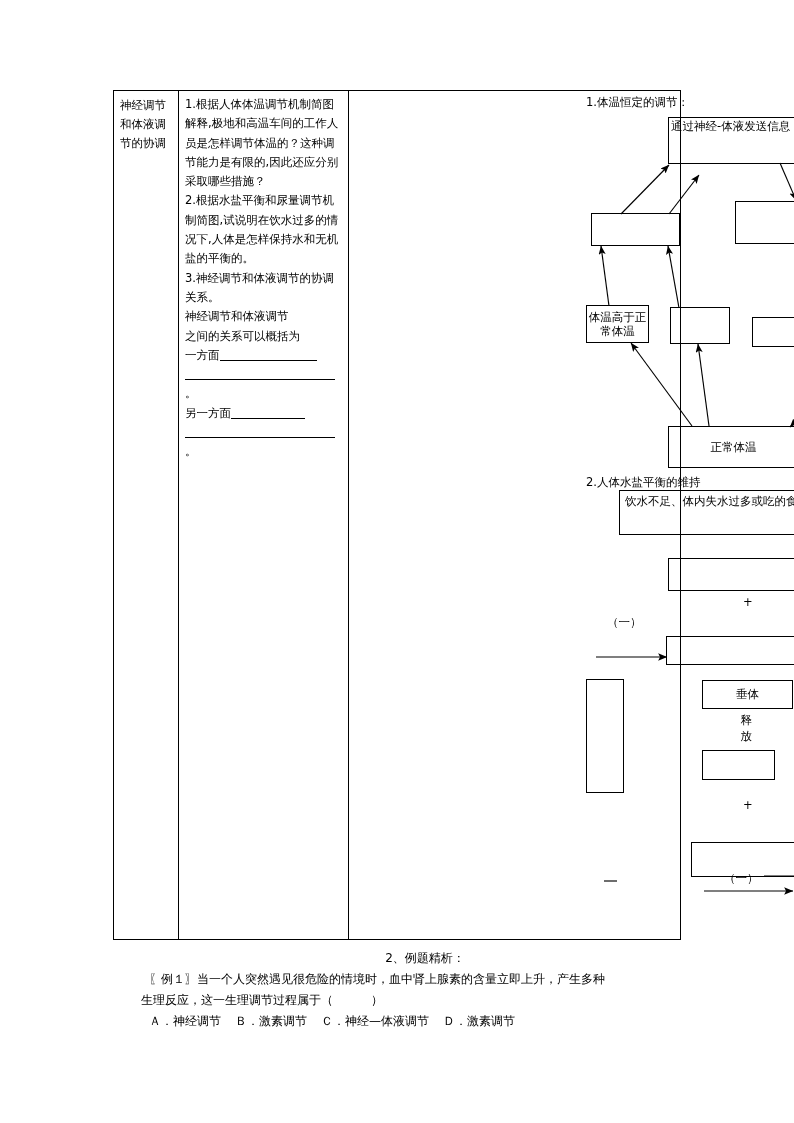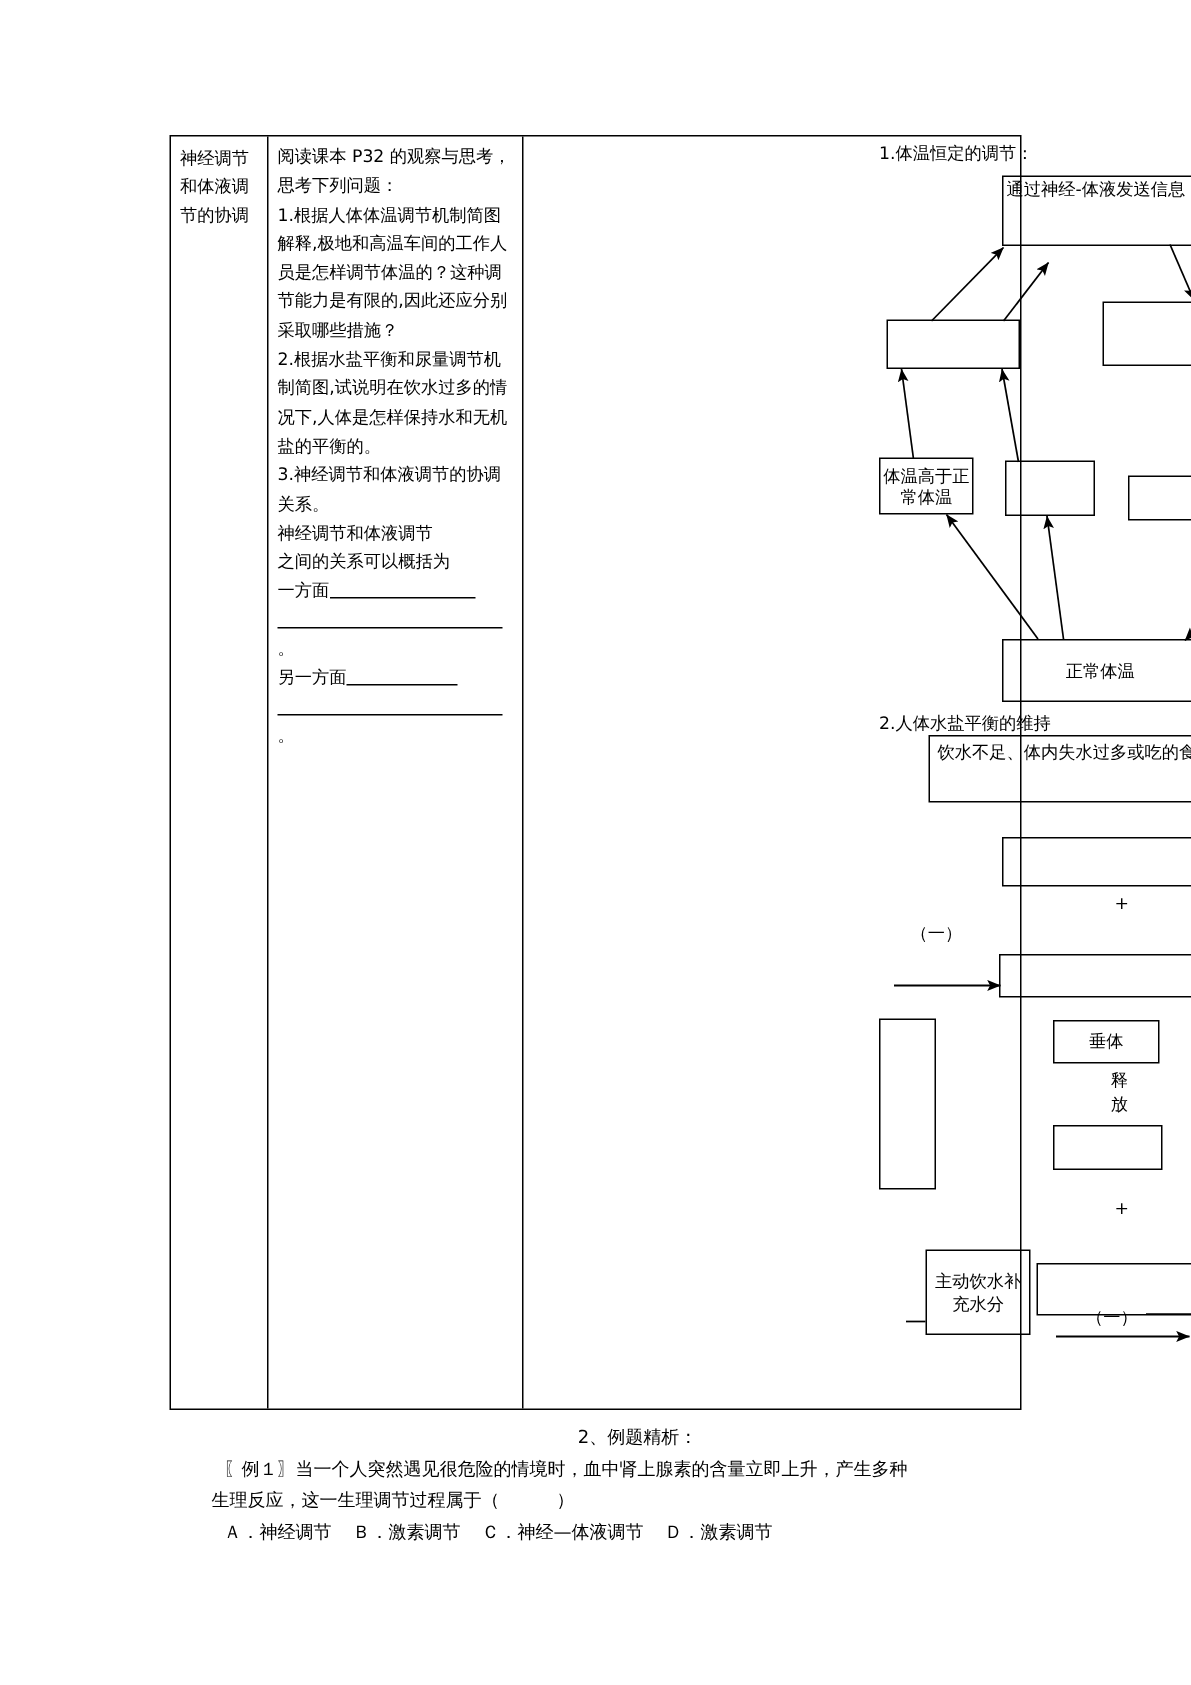--- a/index.html
+++ b/index.html
@@ -159,21 +159,20 @@
 
   <div class="tbl">
     <div class="col-div d1"></div>
     <div class="col-div d2"></div>
 
     <div class="cell cell-a">
       <div class="zh">神经调节和体液调节的协调</div>
     </div>
 
     <div class="cell cell-b">
-      <div class="zh">阅读课本 P32 的观察与思考，思考下列问题：</div>
       <div class="zh">1.根据人体体温调节机制简图解释,极地和高温车间的工作人员是怎样调节体温的？这种调节能力是有限的,因此还应分别采取哪些措施？</div>
       <div class="zh">2.根据水盐平衡和尿量调节机制简图,试说明在饮水过多的情况下,人体是怎样保持水和无机盐的平衡的。</div>
       <div class="zh">3.神经调节和体液调节的协调关系。</div>
       <div class="zh">神经调节和体液调节</div>
       <div class="zh">之间的关系可以概括为</div>
       <div class="zh"><span>一方面</span><span class="blank-line" style="width:97px"></span></div>
       <div class="zh"><span class="blank-line" style="width:150px"></span><span>。</span></div>
       <div class="zh"><span>另一方面</span><span class="blank-line" style="width:74px"></span></div>
       <div class="zh"><span class="blank-line" style="width:150px"></span><span>。</span></div>
     </div>
@@ -246,29 +245,28 @@
         <div class="box" style="left:84px; top:467px; width:155px; height:33px;"></div>
 
         <div class="lbl" style="left:159px; top:504px;">+</div>
 
         <div class="lbl" style="left:23px; top:524px;">（一）</div>
 
         <div class="box" style="left:82px; top:545px; width:167px; height:29px;"></div>
 
         <div class="box" style="left:2px; top:588px; width:38px; height:114px;"></div>
 
-        <div class="box" style="left:118px; top:589px; width:71px; height:29px;">垂体</div>
+        <div class="box" style="left:118px; top:589px; width:91px; height:29px;">垂体</div>
 
         <div class="lbl vert" style="left:155px; top:621px;">释放</div>
 
         <div class="box" style="left:118px; top:659px; width:73px; height:30px;"></div>
 
         <div class="lbl" style="left:159px; top:707px;">+</div>
 
-        <div class="box tl" style="left:33px; top:742px; width:70px; height:57px; align-items:center; justify-content:center; text-align:center; padding:2px 4px;">主动饮水补充水分</div>
 
         <div class="box" style="left:107px; top:751px; width:109px; height:35px;"></div>
 
         <div class="lbl" style="left:140px; top:780px;">（一）</div>
 
       </div>
     </div>
   </div>
 
   <div class="below">

